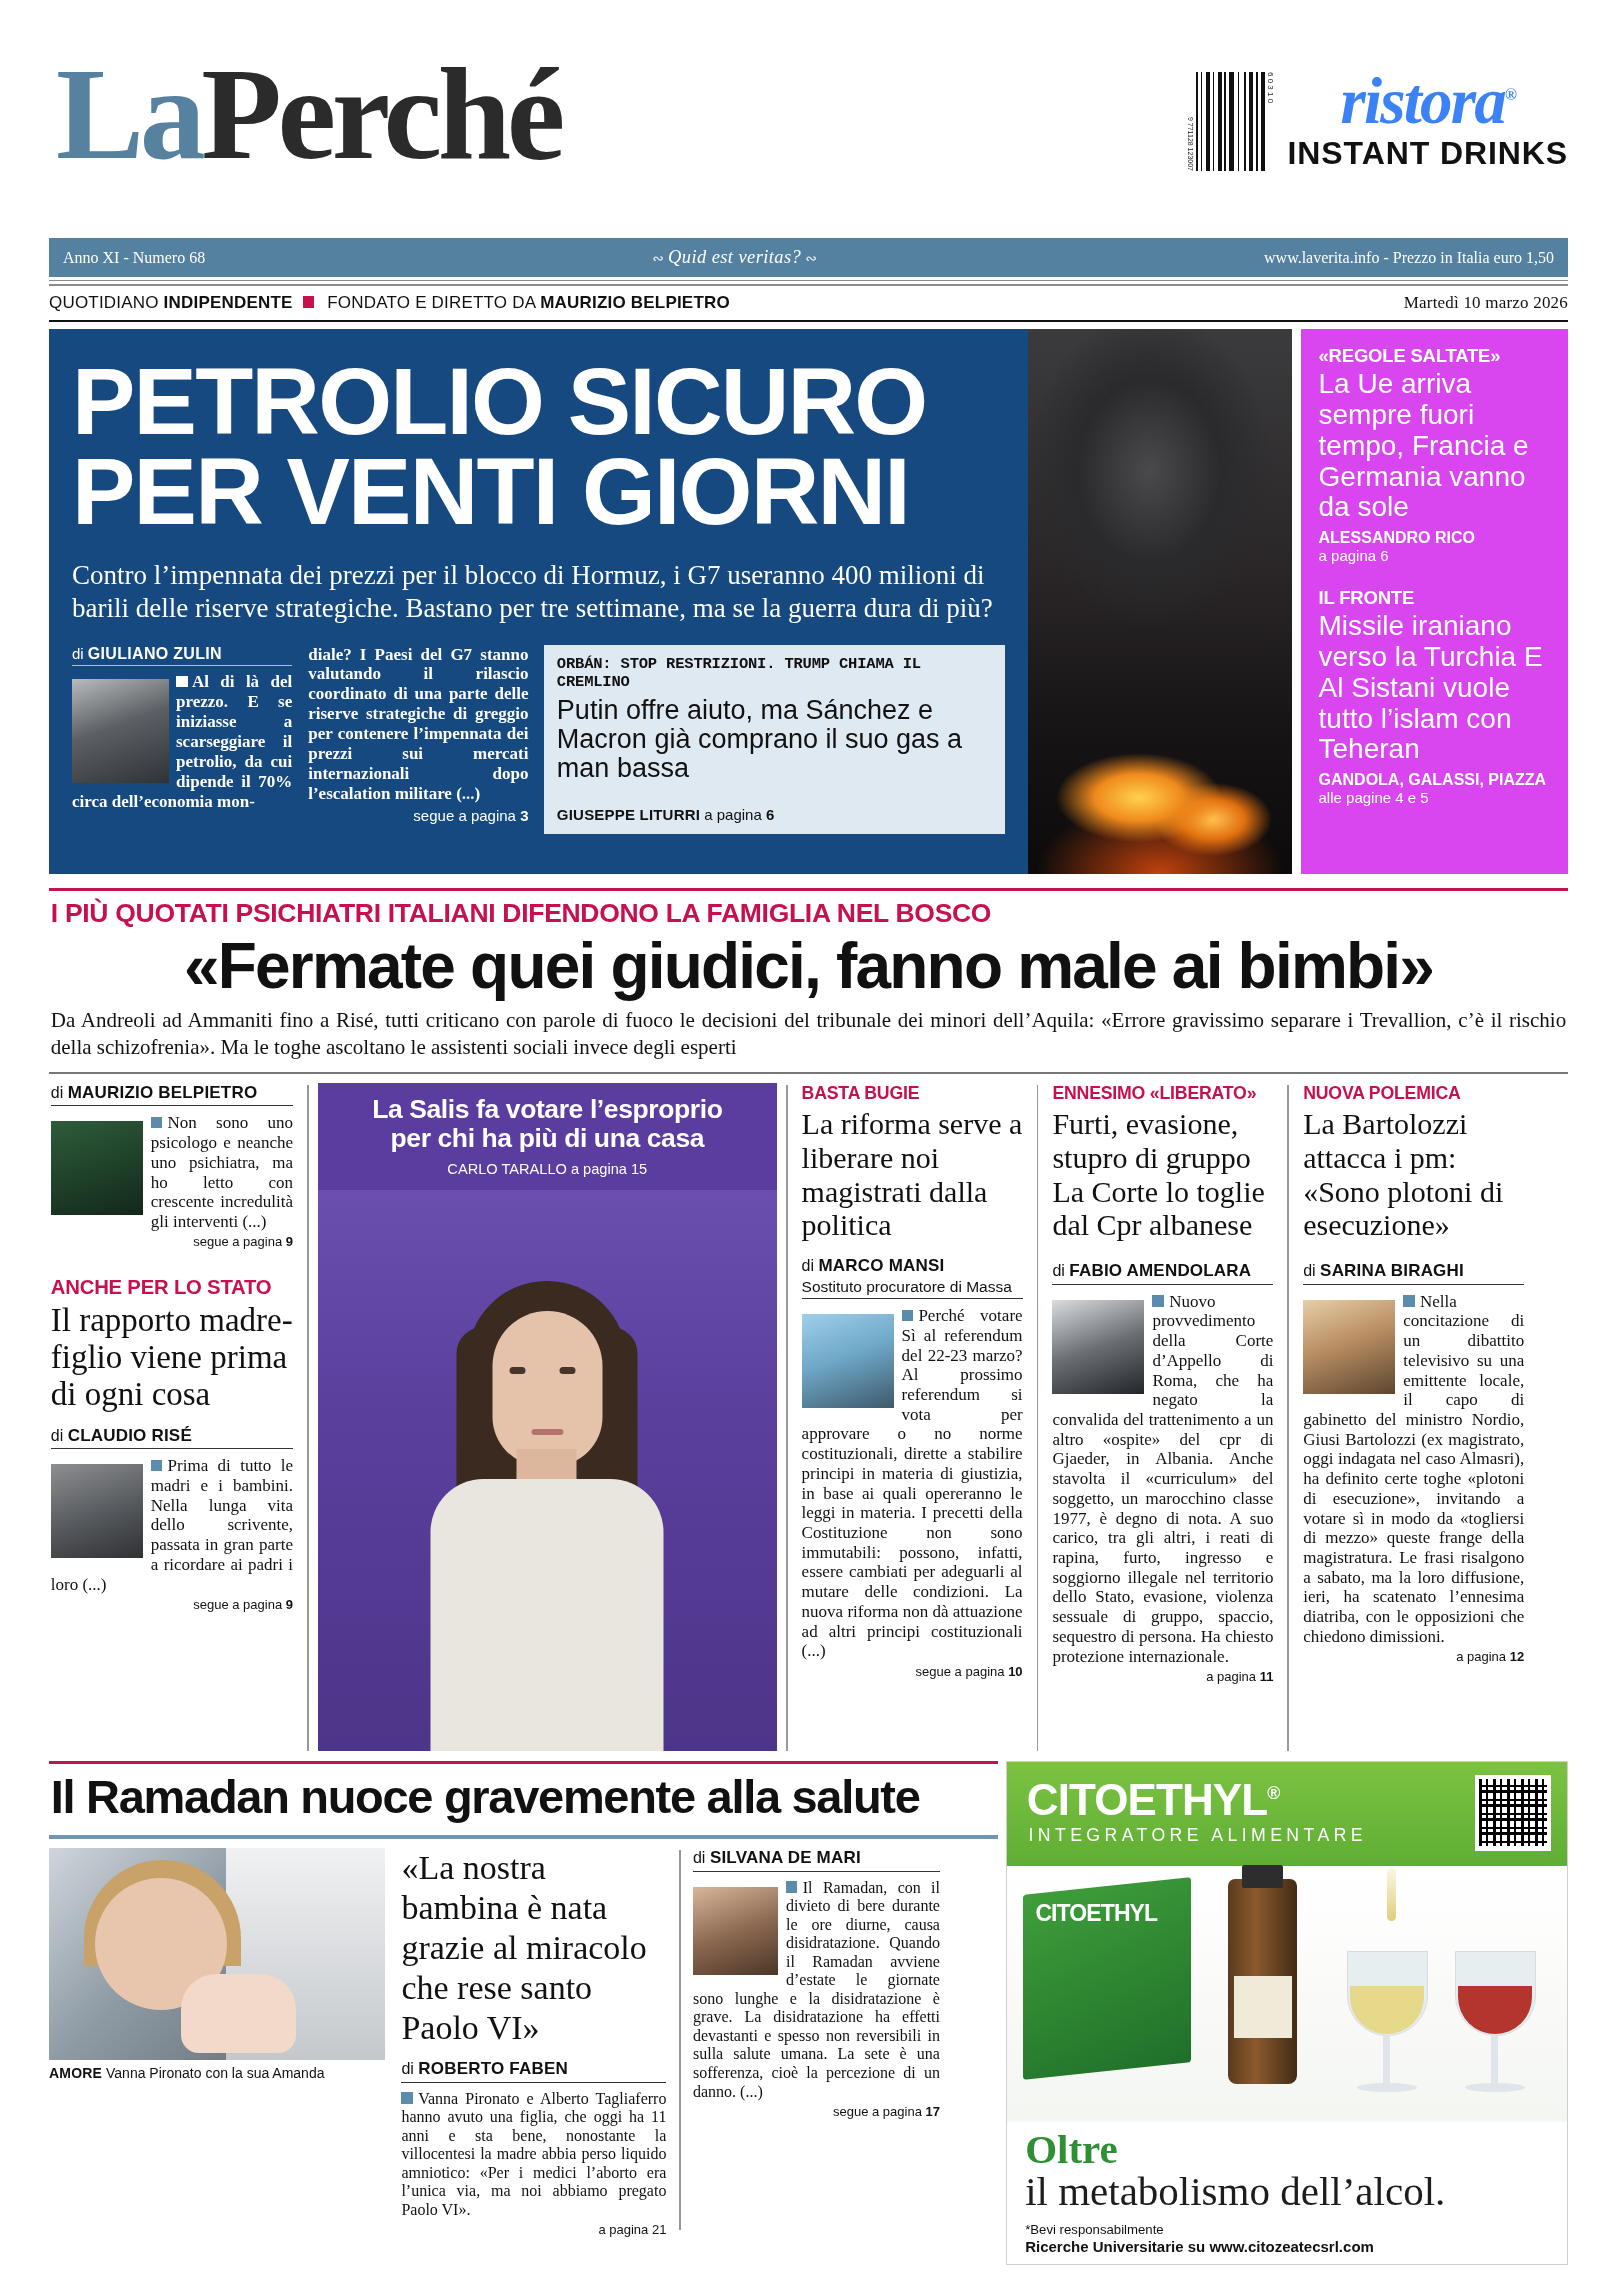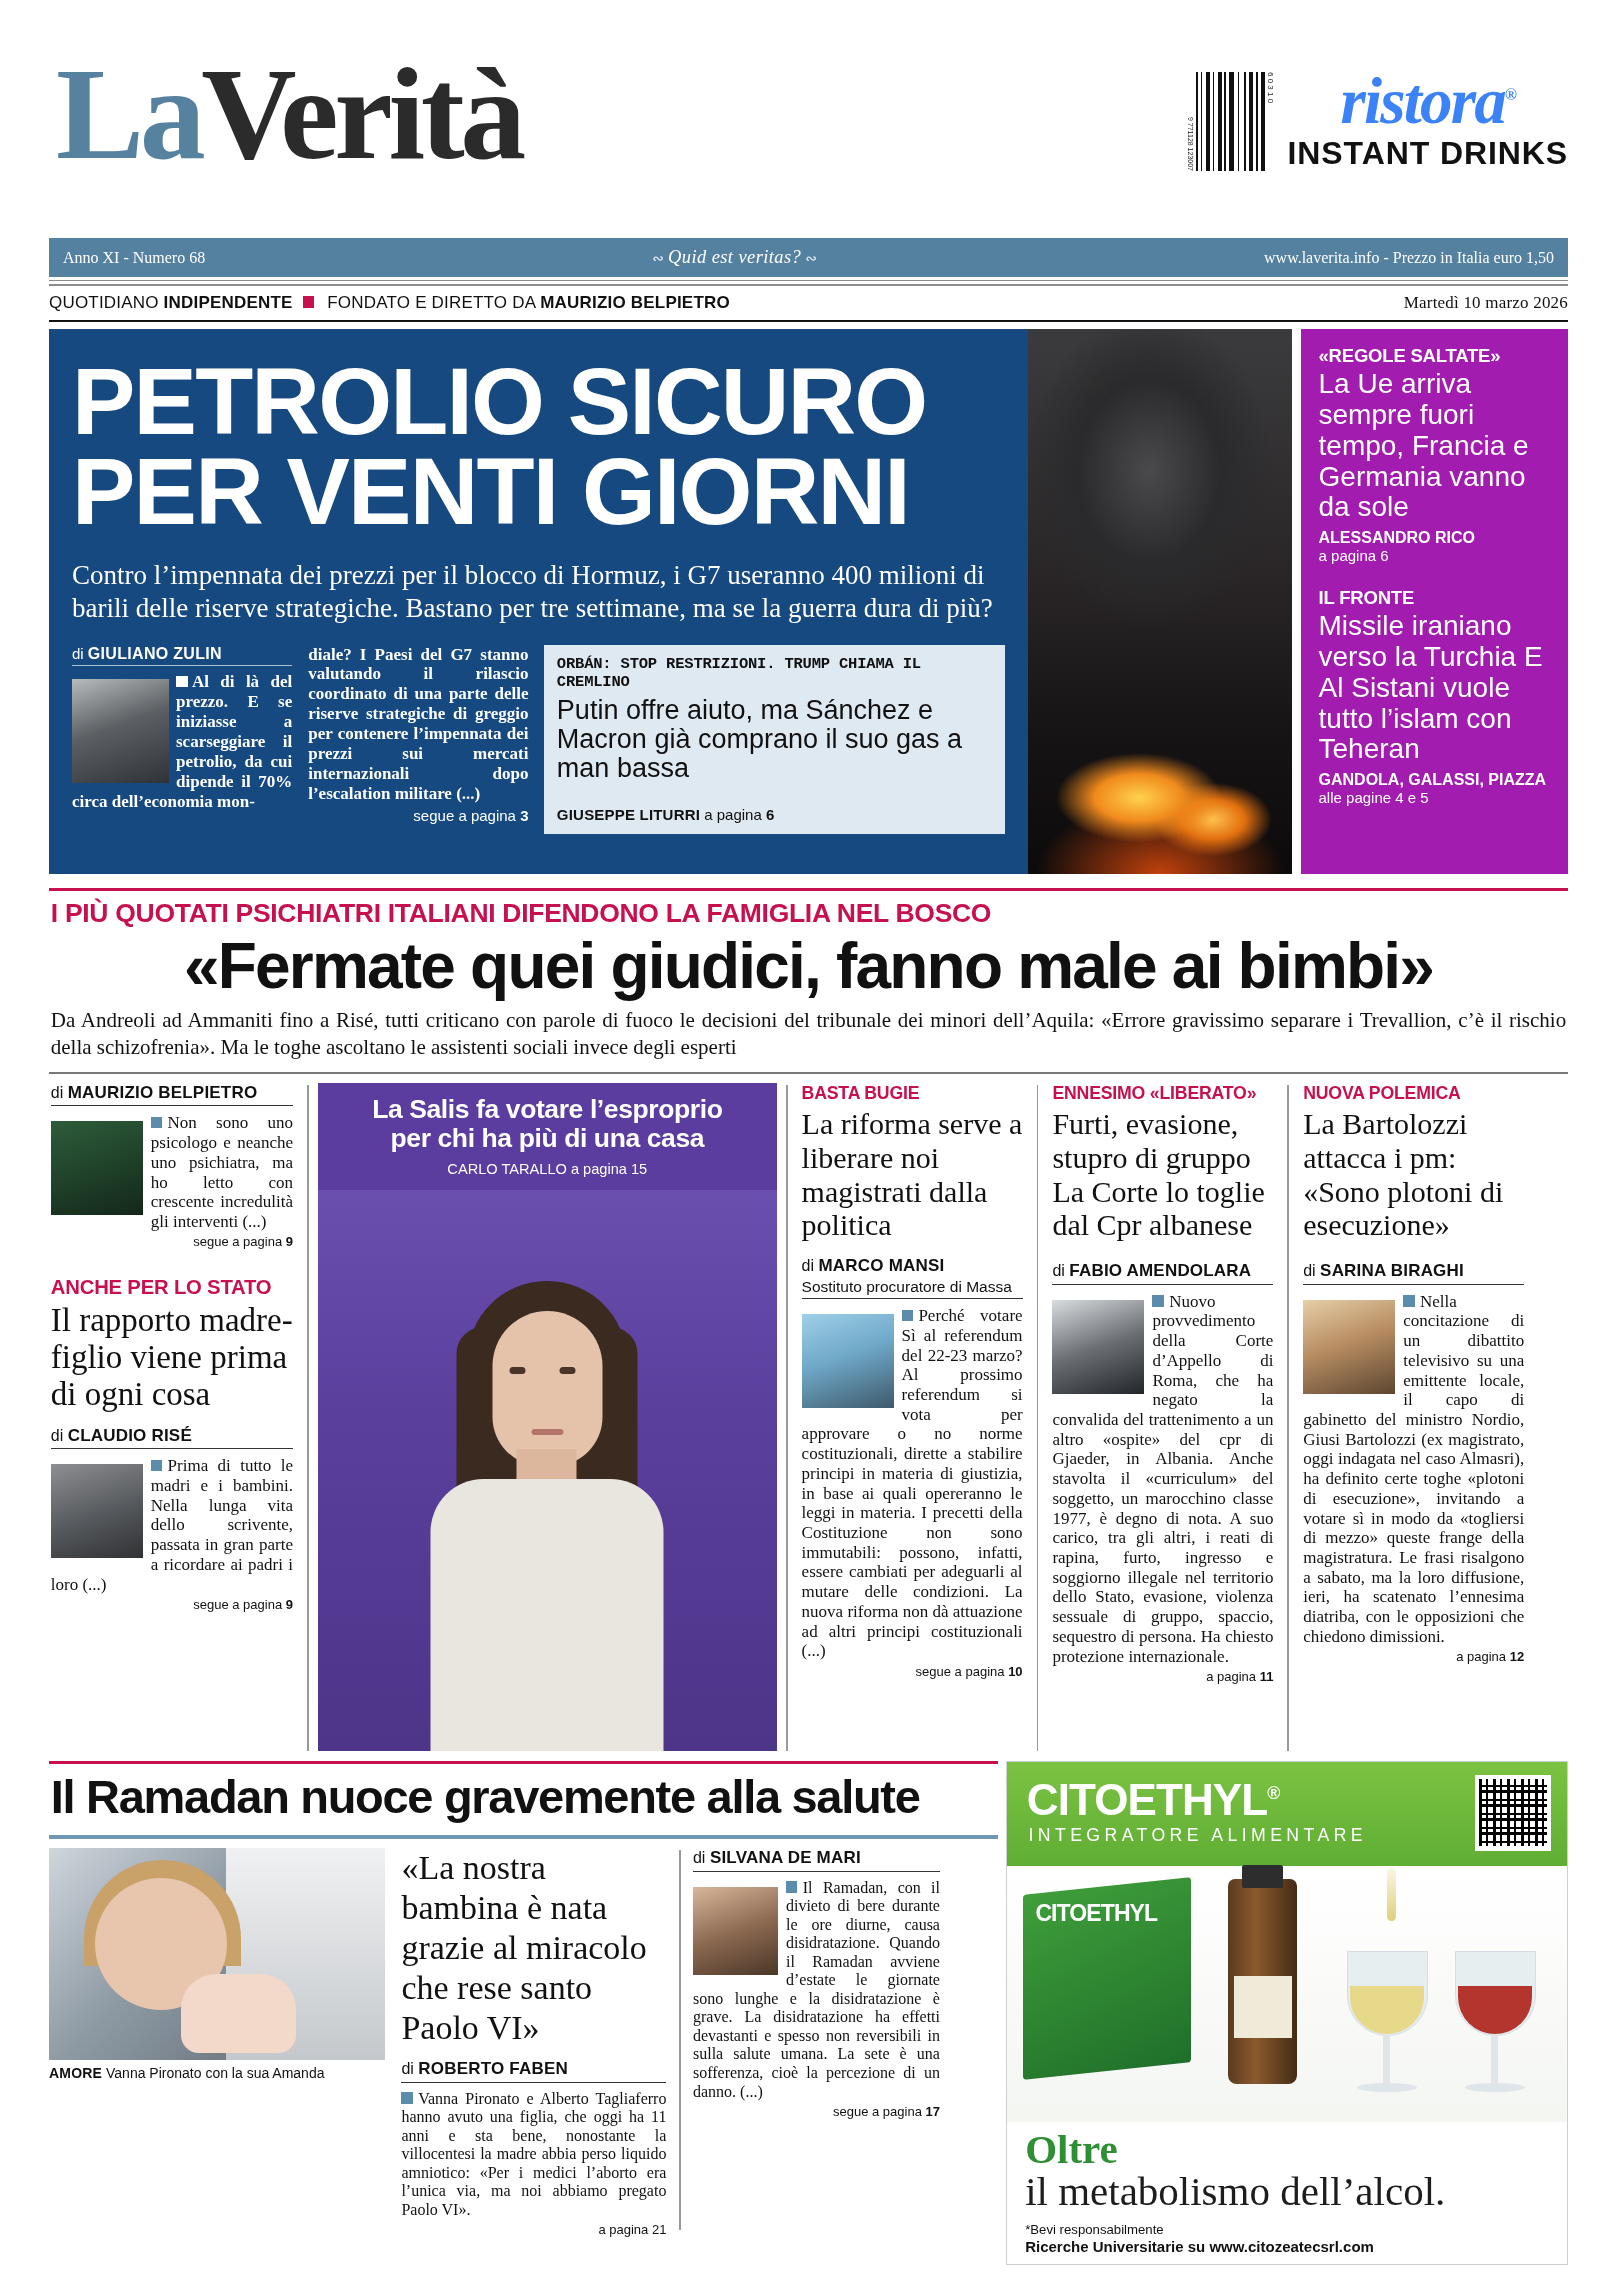--- a/index.html
+++ b/index.html
@@ -65,21 +65,21 @@
   .orban-credit b { letter-spacing:0.2px; }
   .lead-photo-big { width:291px; background:#241a12; position:relative; overflow:hidden; }
   .fire { position:absolute; inset:0;
       background:
         radial-gradient(ellipse 115px 62px at 42% 86%, #ffd24d 0%, #f08a1c 38%, rgba(200,60,10,0) 72%),
         radial-gradient(ellipse 79px 49px at 70% 90%, #ffc14d 0%, #e2700f 40%, rgba(180,50,10,0) 75%),
         radial-gradient(ellipse 177px 106px at 50% 100%, #c2420c 0%, rgba(80,25,10,0) 70%),
         radial-gradient(ellipse 159px 203px at 46% 26%, #4a4a4c 0%, #2a2a2c 45%, rgba(20,20,22,0) 78%),
         linear-gradient(180deg,#3b3b3d 0%, #2a2627 45%, #161314 75%, #0c0a0a 100%);
   }
-  .lead-side { width:291px; background:#a21caf; color:#fff; padding:16px 16px 8.8px 17.7px; margin-left:8.8px; }
+  .lead-side { width:291px; background:#d946ef; color:#fff; padding:16px 16px 8.8px 17.7px; margin-left:8.8px; }
   .side-kicker { font-family:"Liberation Sans", sans-serif; font-weight:bold; font-size:18.5px; letter-spacing:-0.2px; }
   .side-head { font-family:"Liberation Sans", sans-serif; font-size:28px; line-height:1.1; margin-top:1.8px; }
   .side-credit { font-family:"Liberation Sans", sans-serif; font-weight:bold; font-size:16px; margin-top:6.2px; }
   .side-credit .pg { font-weight:normal; display:block; font-size:15px; }
 
   
   .sec2 { margin-top:14px; }
   .redrule { height:2.6px; background:#c8104f; }
   .kicker-red { font-family:"Liberation Sans", sans-serif; font-weight:bold; color:#c8104f; font-size:26.5px; letter-spacing:-0.3px; padding:7px 0 1.8px 1.8px; }
   .h2big { font-family:"Liberation Sans", sans-serif; font-weight:bold; font-size:64px; letter-spacing:-1.8px; text-align:center; line-height:1.0; margin:3.5px 0 8.8px; }
@@ -163,21 +163,21 @@
   .ad-fine { font-family:"Liberation Sans", sans-serif; font-size:13.2px; margin-top:8.8px; }
   .ad-fine2 { font-family:"Liberation Sans", sans-serif; font-size:15px; font-weight:bold; margin-top:1.8px;}
 </style>
 </head>
 <body>
 
 <div class="page">
 
   <div class="masthead">
     <div class="logo">
-      <span class="la">La</span><span class="ver">Verità</span>
+      <span class="la">La</span><span class="ver">Perché</span>
     </div>
     <div class="masthead-right">
       <div class="barcode">
         <div class="bar" style="width:2.6px"></div>
           <div class="bar" style="width:0.9px;background:#fff"></div>
         <div class="bar" style="width:1.8px"></div>
           <div class="bar" style="width:1.8px;background:#fff"></div>
         <div class="bar" style="width:4.4px"></div>
           <div class="bar" style="width:1.8px;background:#fff"></div>
         <div class="bar" style="width:0.9px"></div>

